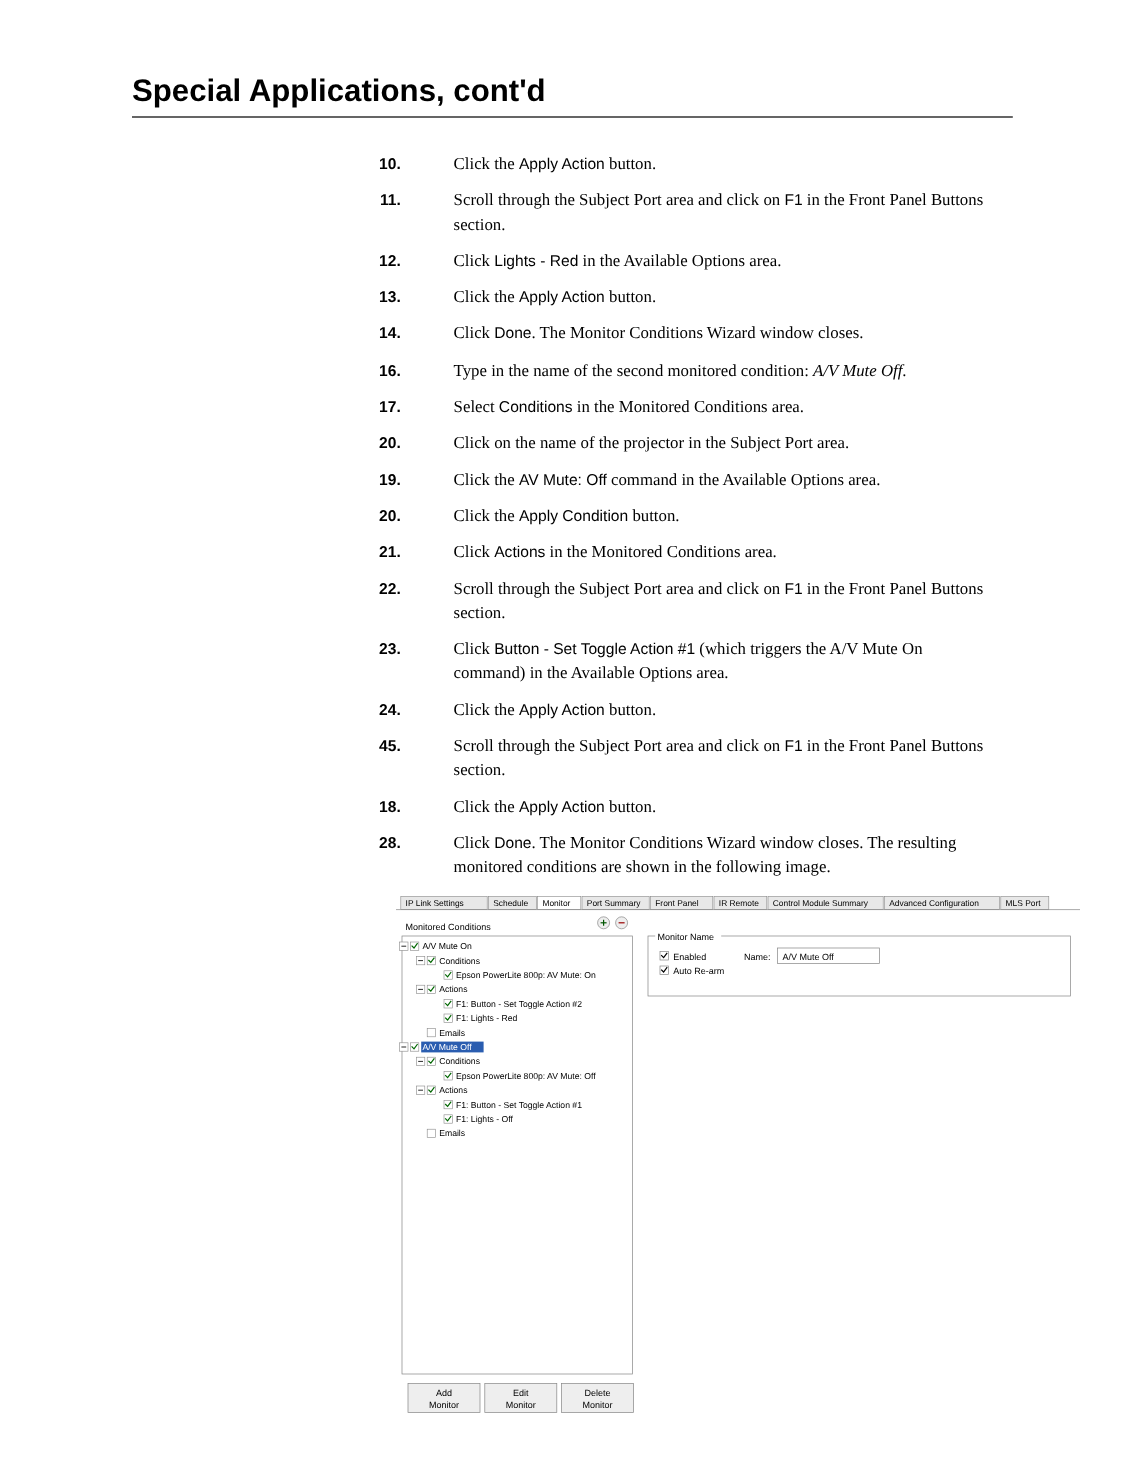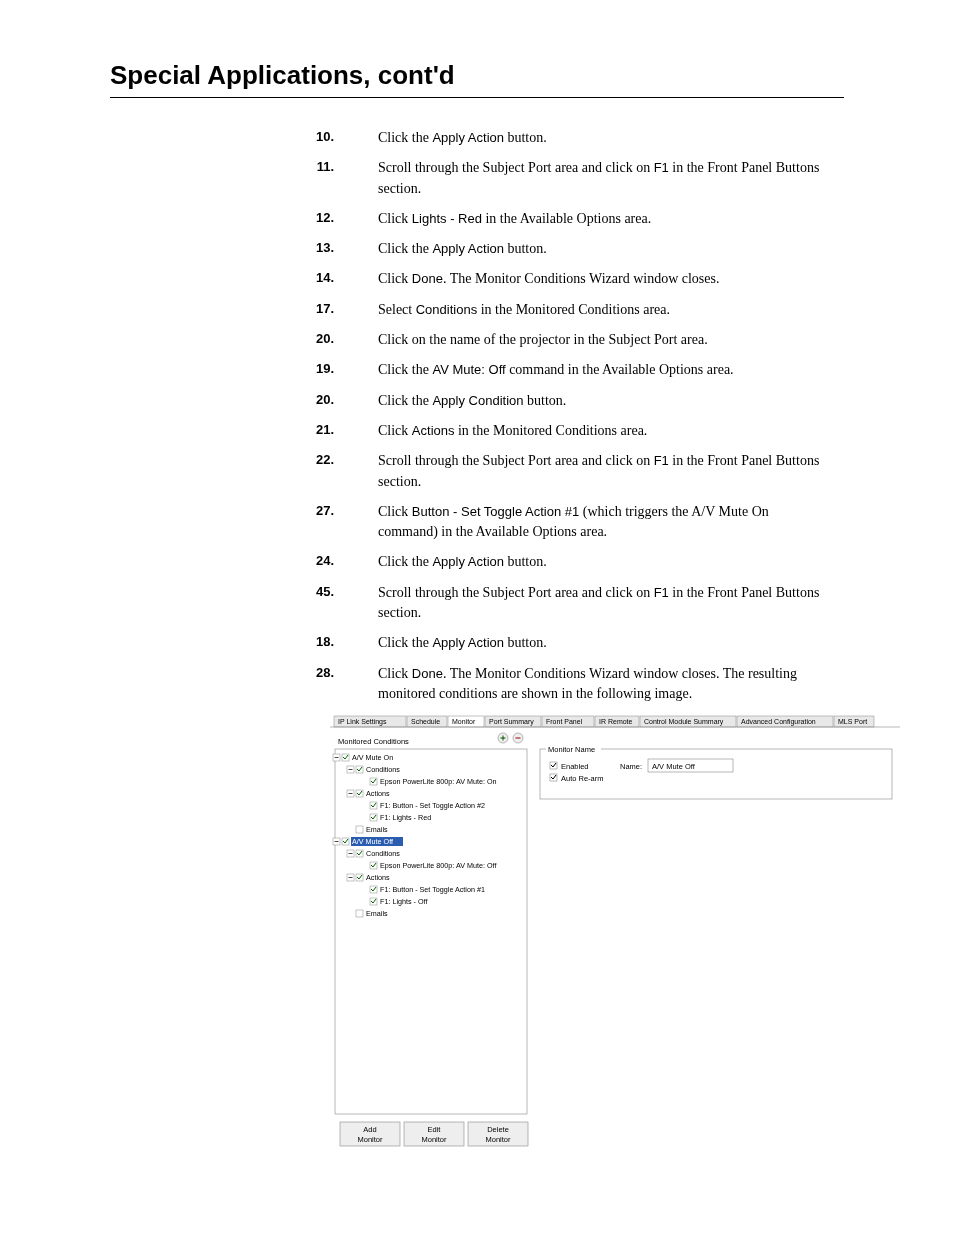--- a/index.html
+++ b/index.html
@@ -72,20 +72,24 @@
     </li>
     <li>
       <span class="num">13.</span>
       <span class="txt"><span>Click the </span><span class="b">Apply Action</span><span> button.</span></span>
     </li>
     <li>
       <span class="num">14.</span>
       <span class="txt"><span>Click </span><span class="b">Done</span><span>.  The Monitor Conditions Wizard window closes.</span></span>
     </li>
     <li>
+      <span class="num">16.</span>
+      <span class="txt"><span>Type in the name of the second monitored condition: </span><span class="it">A/V Mute Off</span><span>.</span></span>
+    </li>
+    <li>
       <span class="num">17.</span>
       <span class="txt"><span>Select </span><span class="b">Conditions</span><span> in the Monitored Conditions area.</span></span>
     </li>
     <li>
       <span class="num">20.</span>
       <span class="txt"><span>Click on the name of the projector in the Subject Port area.</span></span>
     </li>
     <li>
       <span class="num">19.</span>
       <span class="txt"><span>Click the </span><span class="b">AV Mute: Off</span><span> command in the Available Options area.</span></span>
@@ -96,21 +100,21 @@
     </li>
     <li>
       <span class="num">21.</span>
       <span class="txt"><span>Click </span><span class="b">Actions</span><span> in the Monitored Conditions area.</span></span>
     </li>
     <li>
       <span class="num">22.</span>
       <span class="txt"><span>Scroll through the Subject Port area and click on </span><span class="b">F1</span><span> in the Front Panel Buttons section.</span></span>
     </li>
     <li>
-      <span class="num">27.</span>
+      <span class="num">23.</span>
       <span class="txt"><span>Click </span><span class="b">Button - Set Toggle Action #1</span><span> (which triggers the A/V Mute On command) in the Available Options area.</span></span>
     </li>
     <li>
       <span class="num">24.</span>
       <span class="txt"><span>Click the </span><span class="b">Apply Action</span><span> button.</span></span>
     </li>
     <li>
       <span class="num">45.</span>
       <span class="txt"><span>Scroll through the Subject Port area and click on </span><span class="b">F1</span><span> in the Front Panel Buttons section.</span></span>
     </li>

